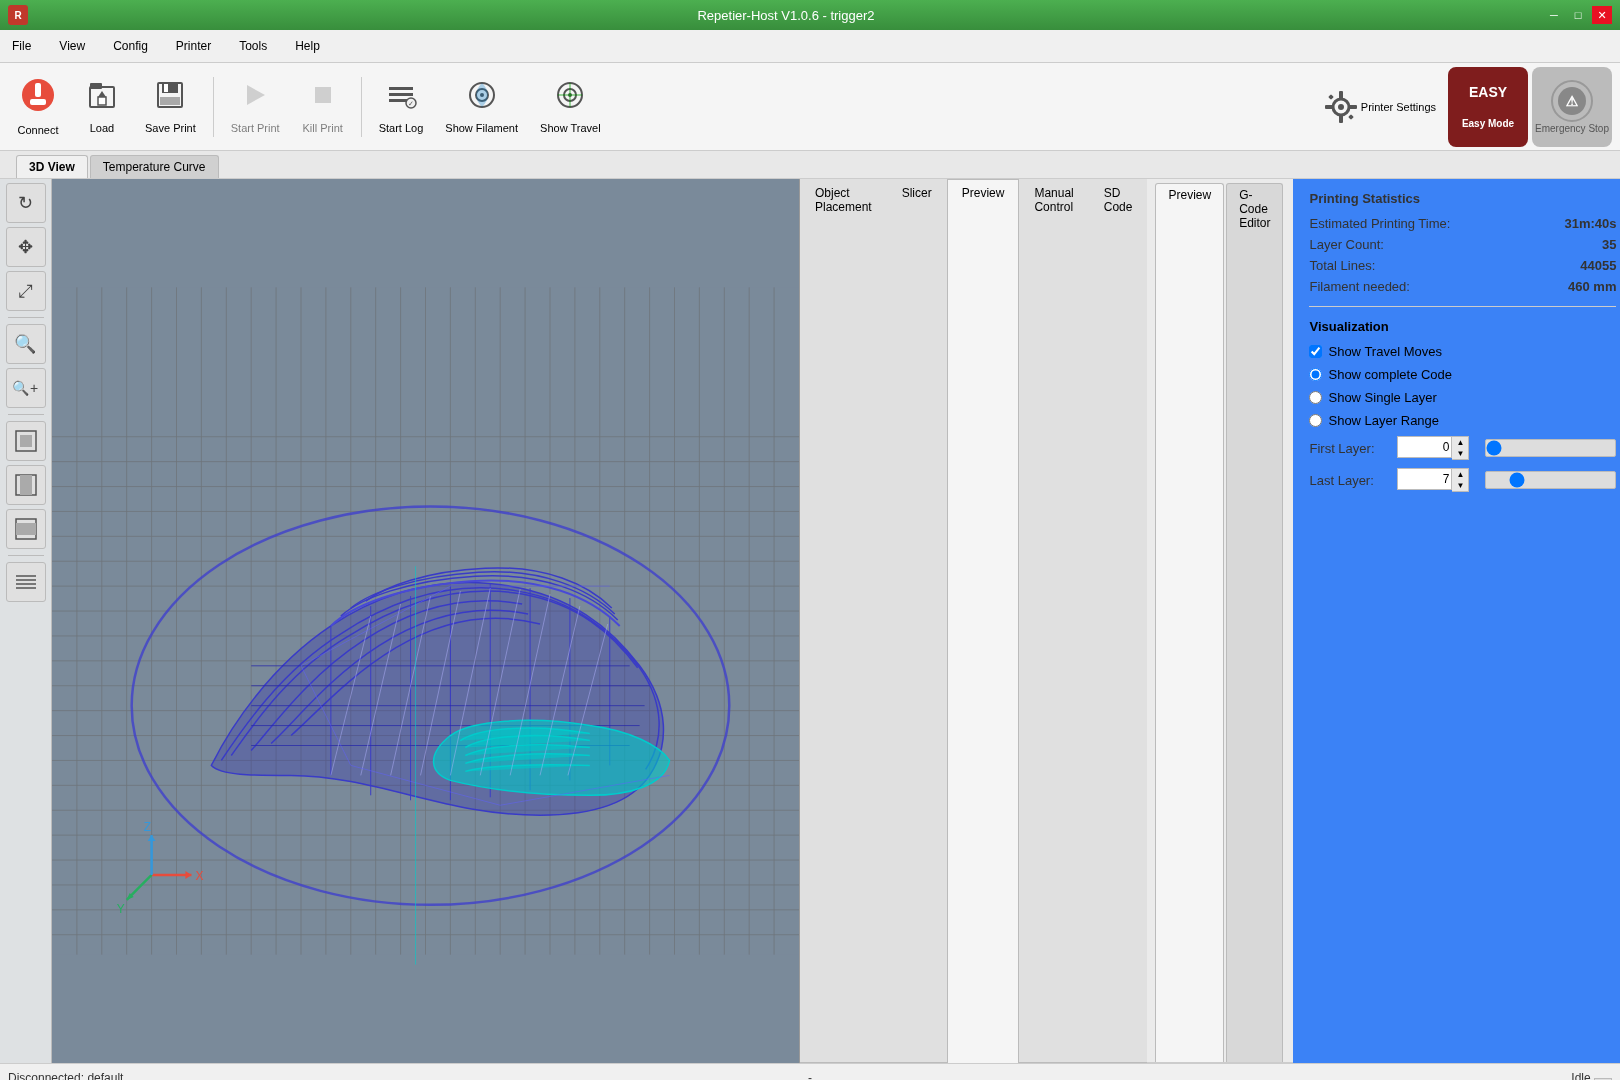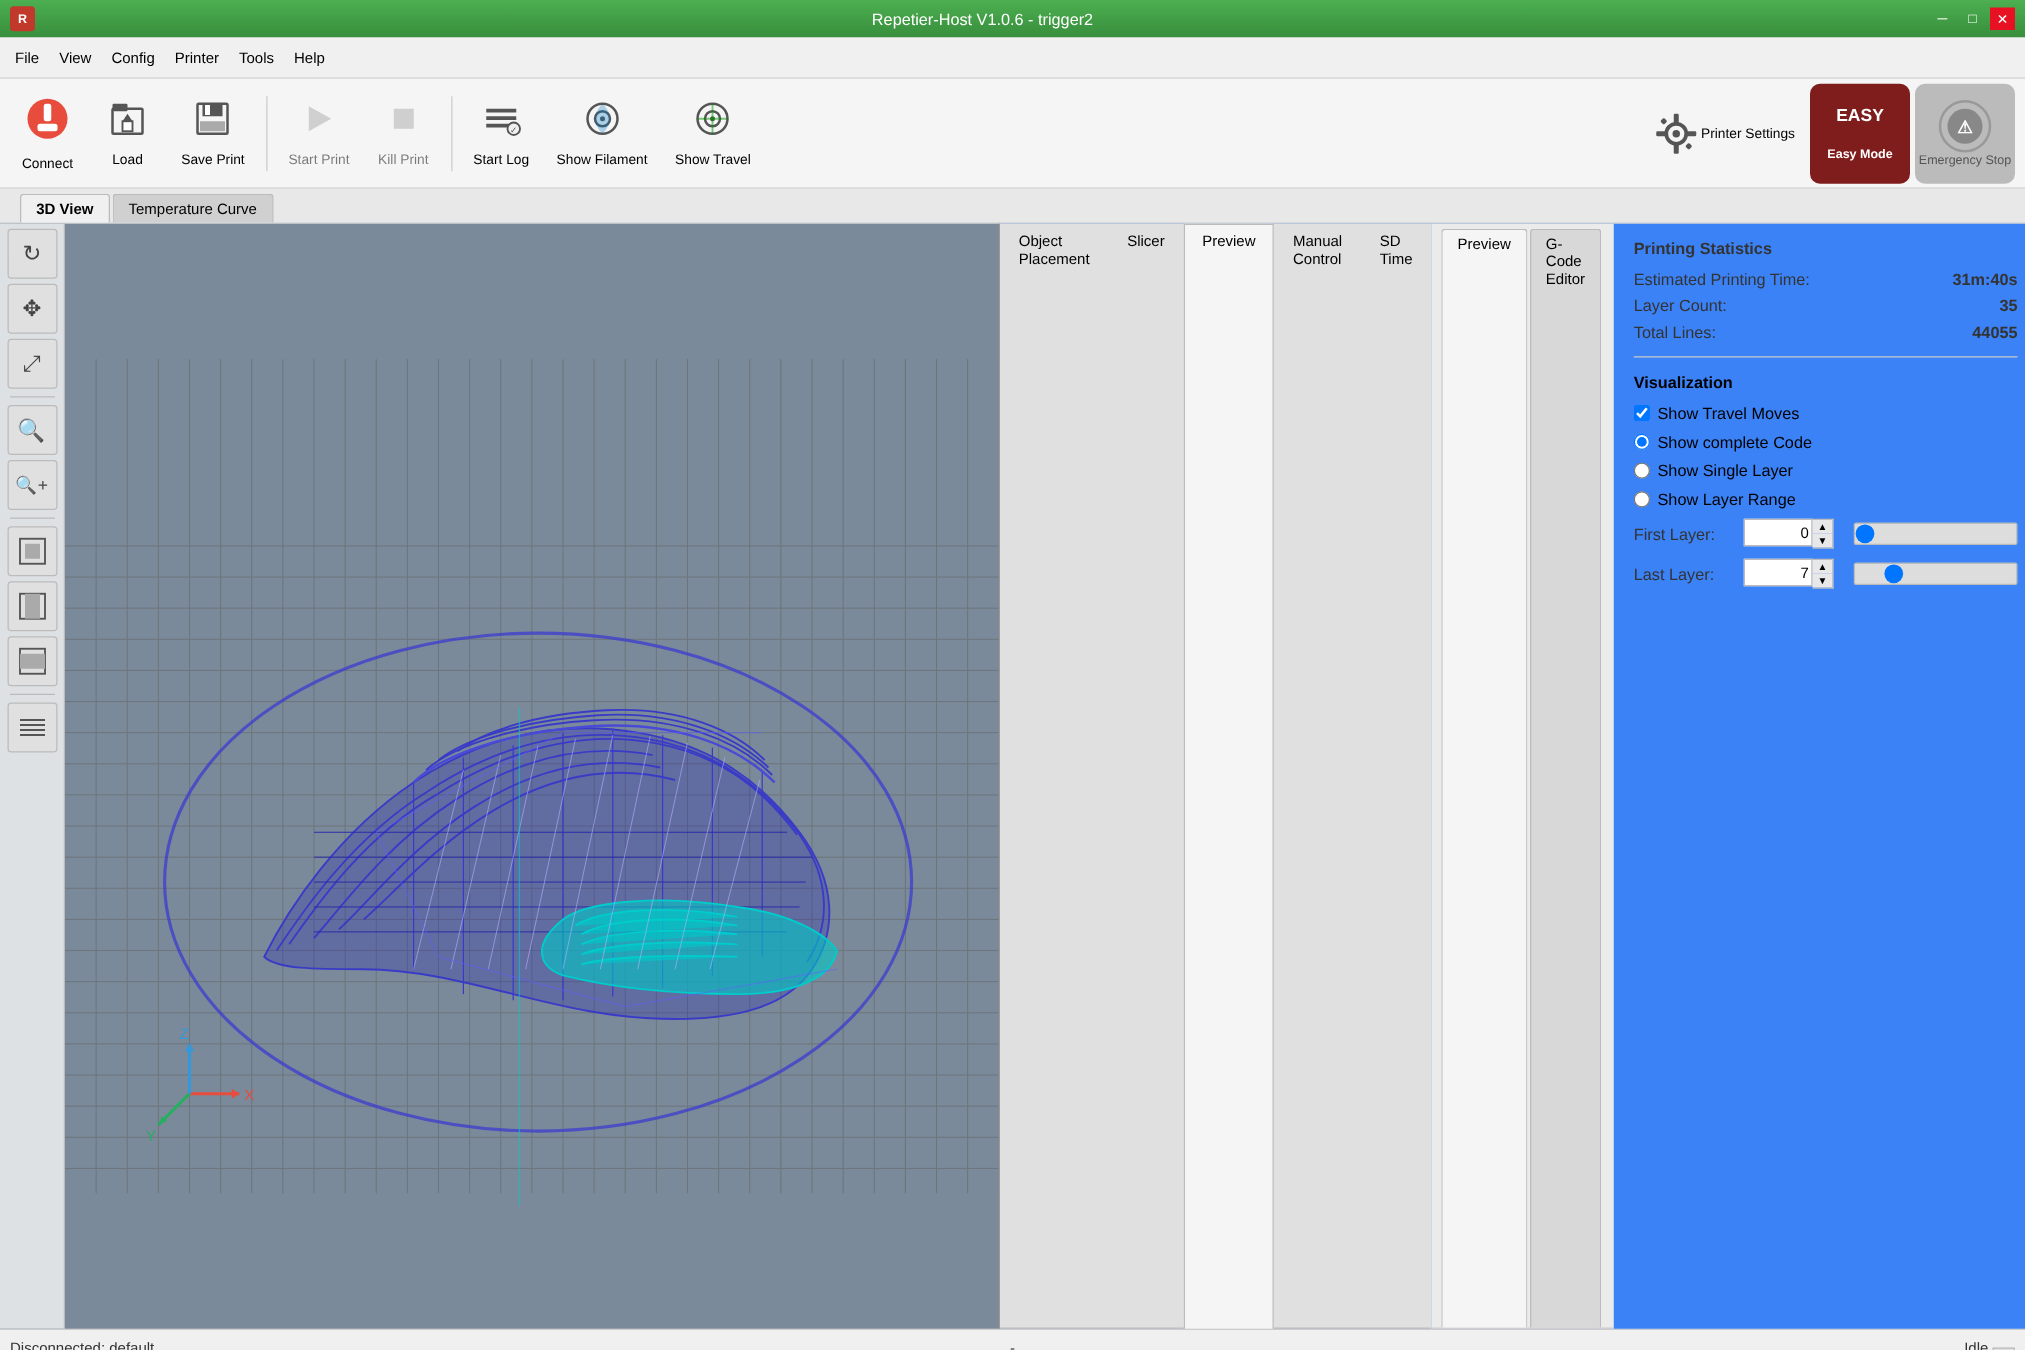--- a/index.html
+++ b/index.html
@@ -27,20 +27,21 @@
     #titlebar .logo { width: 20px; height: 20px; background: #c0392b; border-radius: 3px; display: flex; align-items: center; justify-content: center; color: white; font-weight: bold; font-size: 10px; }
 
     
     #menubar {
       height: 22px;
       background: #f0f0f0;
       display: flex;
       align-items: center;
       border-bottom: 1px solid #ccc;
       padding: 16px 4px;
+      gap: 12px;
     }
     .menu-item {
       padding: 2px 8px;
       cursor: pointer;
       font-size: 12px;
     }
 
     
     #toolbar {
       height: 88px;
@@ -639,21 +640,21 @@
     </svg>
   </div>
 
   <div id="right-panel">
 
     <div id="right-tabs">
       <div class="right-tab">Object Placement</div>
       <div class="right-tab">Slicer</div>
       <div class="right-tab active">Preview</div>
       <div class="right-tab">Manual Control</div>
-      <div class="right-tab">SD Time</div>
+      <div class="right-tab">SD Code</div>
     </div>
 
     <div id="preview-tabs">
       <div class="preview-tab active">Preview</div>
       <div class="preview-tab">G-Code Editor</div>
     </div>
 
     <div id="preview-content">
 
       <div class="section-title">Printing Statistics</div>
@@ -662,20 +663,24 @@
         <span class="stat-label">Estimated Printing Time:</span>
         <span class="stat-value">31m:40s</span>
       </div>
       <div class="stat-row">
         <span class="stat-label">Layer Count:</span>
         <span class="stat-value">35</span>
       </div>
       <div class="stat-row">
         <span class="stat-label">Total Lines:</span>
         <span class="stat-value">44055</span>
+      </div>
+      <div class="stat-row">
+        <span class="stat-label">Filament needed:</span>
+        <span class="stat-value">460 mm</span>
       </div>
 
       <div class="divider"></div>
 
       <div class="viz-section">
         <div class="viz-title">Visualization</div>
 
         <div class="checkbox-row">
           <input type="checkbox" checked="" id="cb-travel" style="">
           <label for="cb-travel">Show Travel Moves</label>

